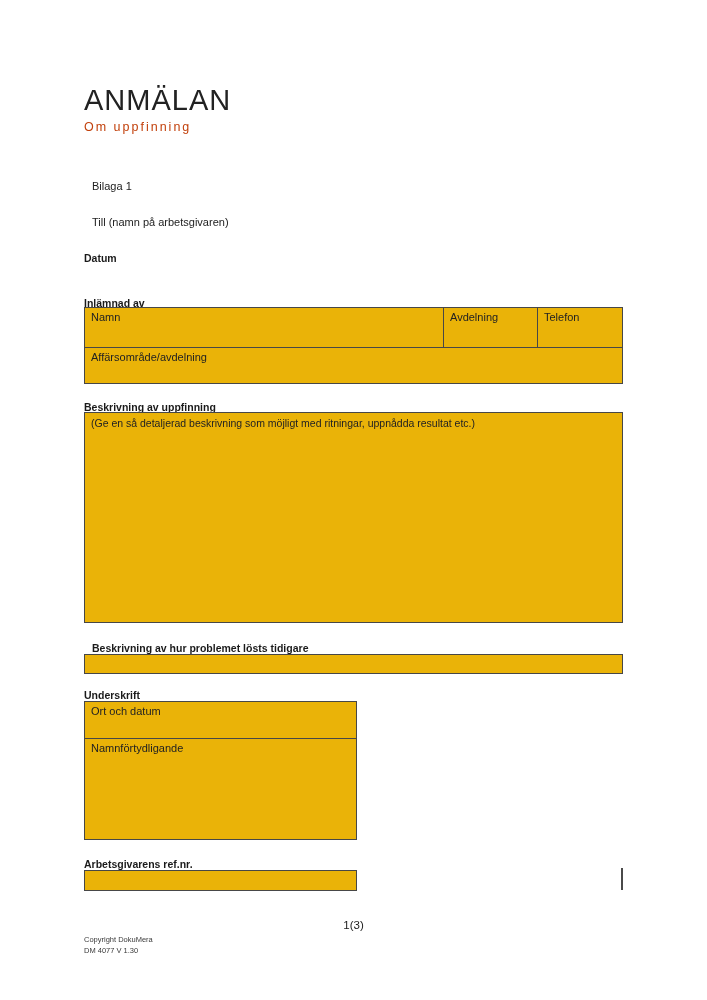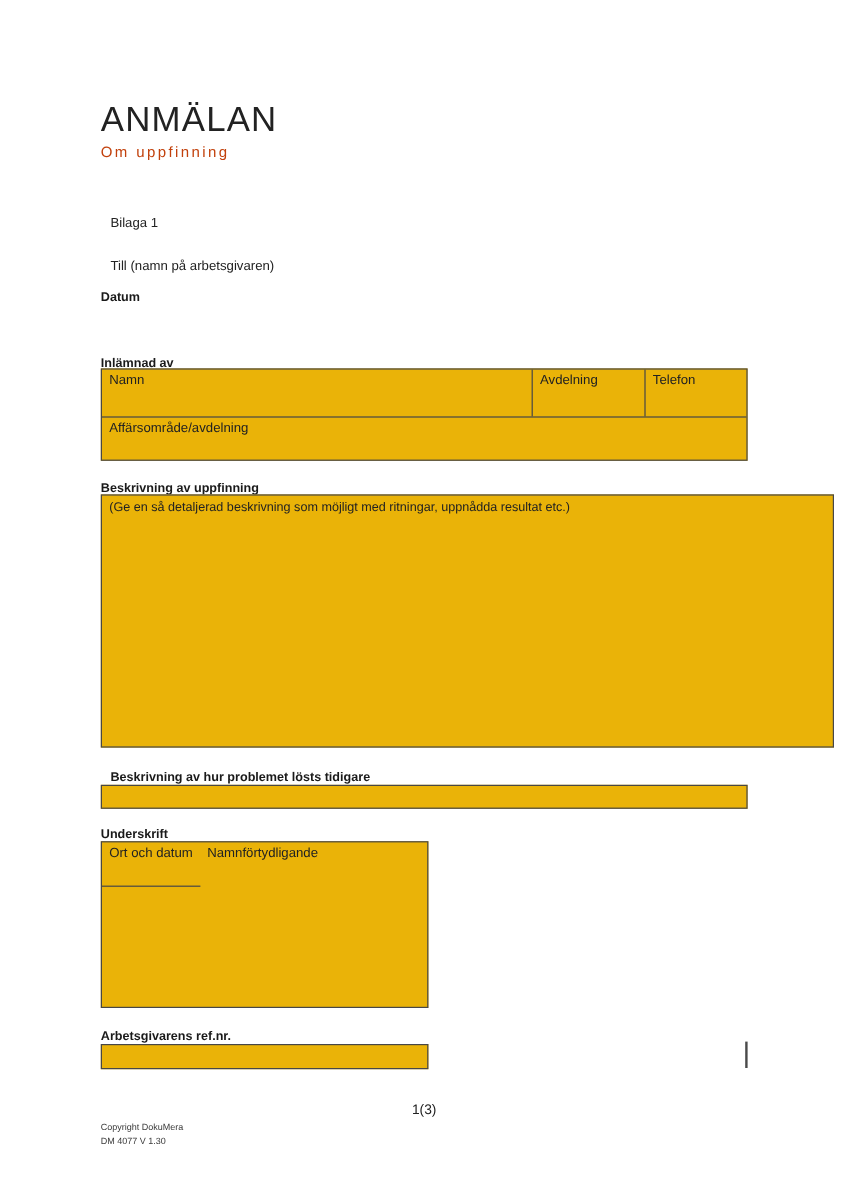--- a/index.html
+++ b/index.html
@@ -34,21 +34,21 @@
   }
   .plain-label { font-size: 11px; color: #222; }
   .lbl-bilaga { left: 92px; top: 180px; }
   .lbl-till   { left: 92px; top: 216px; }
 
   .sec-heading {
     font-size: 10.5px;
     font-weight: 700;
     color: #1a1a1a;
   }
-  .lbl-datum      { left: 84px; top: 242px; }
+  .lbl-datum      { left: 84px; top: 252px; }
   .hd-inlamnad    { left: 84px; top: 297px; }
   .hd-beskrivning { left: 84px; top: 401px; }
   .hd-problemet   { left: 92px; top: 642px; }
   .hd-underskrift { left: 84px; top: 689px; }
   .hd-refnr       { left: 84px; top: 858px; }
 
   .box {
     border: 1.5px solid #474747;
     box-sizing: border-box;
     background: #eab308;
@@ -62,33 +62,33 @@
 
   
   .tbl-inlamnad { left: 84px; top: 307px; width: 539px; height: 77px; display: flex; flex-direction: column; }
   .tbl-inlamnad .row1 { display: flex; height: 39px; border-bottom: 1.5px solid #474747; }
   .tbl-inlamnad .c-namn      { width: 358px; }
   .tbl-inlamnad .c-avdelning { width: 94px; border-left: 1.5px solid #474747; box-sizing: border-box; }
   .tbl-inlamnad .c-telefon   { flex: 1; border-left: 1.5px solid #474747; box-sizing: border-box; }
   .tbl-inlamnad .row2 { flex: 1; }
 
   
-  .box-invention { left: 84px; top: 412px; width: 611px; height: 211px; }
+  .box-invention { left: 84px; top: 412px; width: 539px; height: 211px; }
   .hint-text {
     font-size: 10.5px;
     color: #222;
     padding: 4px 6px 0 6px;
     display: block;
   }
 
   
   .box-prior { left: 84px; top: 654px; width: 539px; height: 20px; }
 
   
-  .tbl-signature { left: 84px; top: 701px; width: 273px; height: 139px; display: flex; flex-direction: row; }
+  .tbl-signature { left: 84px; top: 701px; width: 273px; height: 139px; display: flex; flex-direction: column; }
   .tbl-signature .r-ort  { height: 36px; border-bottom: 1.5px solid #474747; }
   .tbl-signature .r-arb  { flex: 1; border-bottom: 1.5px solid #474747; }
   .tbl-signature .r-namn { height: 34px; }
 
   
   .box-ref { left: 84px; top: 870px; width: 273px; height: 21px; }
 
   
   .text-cursor {
     left: 621px; top: 868px;

